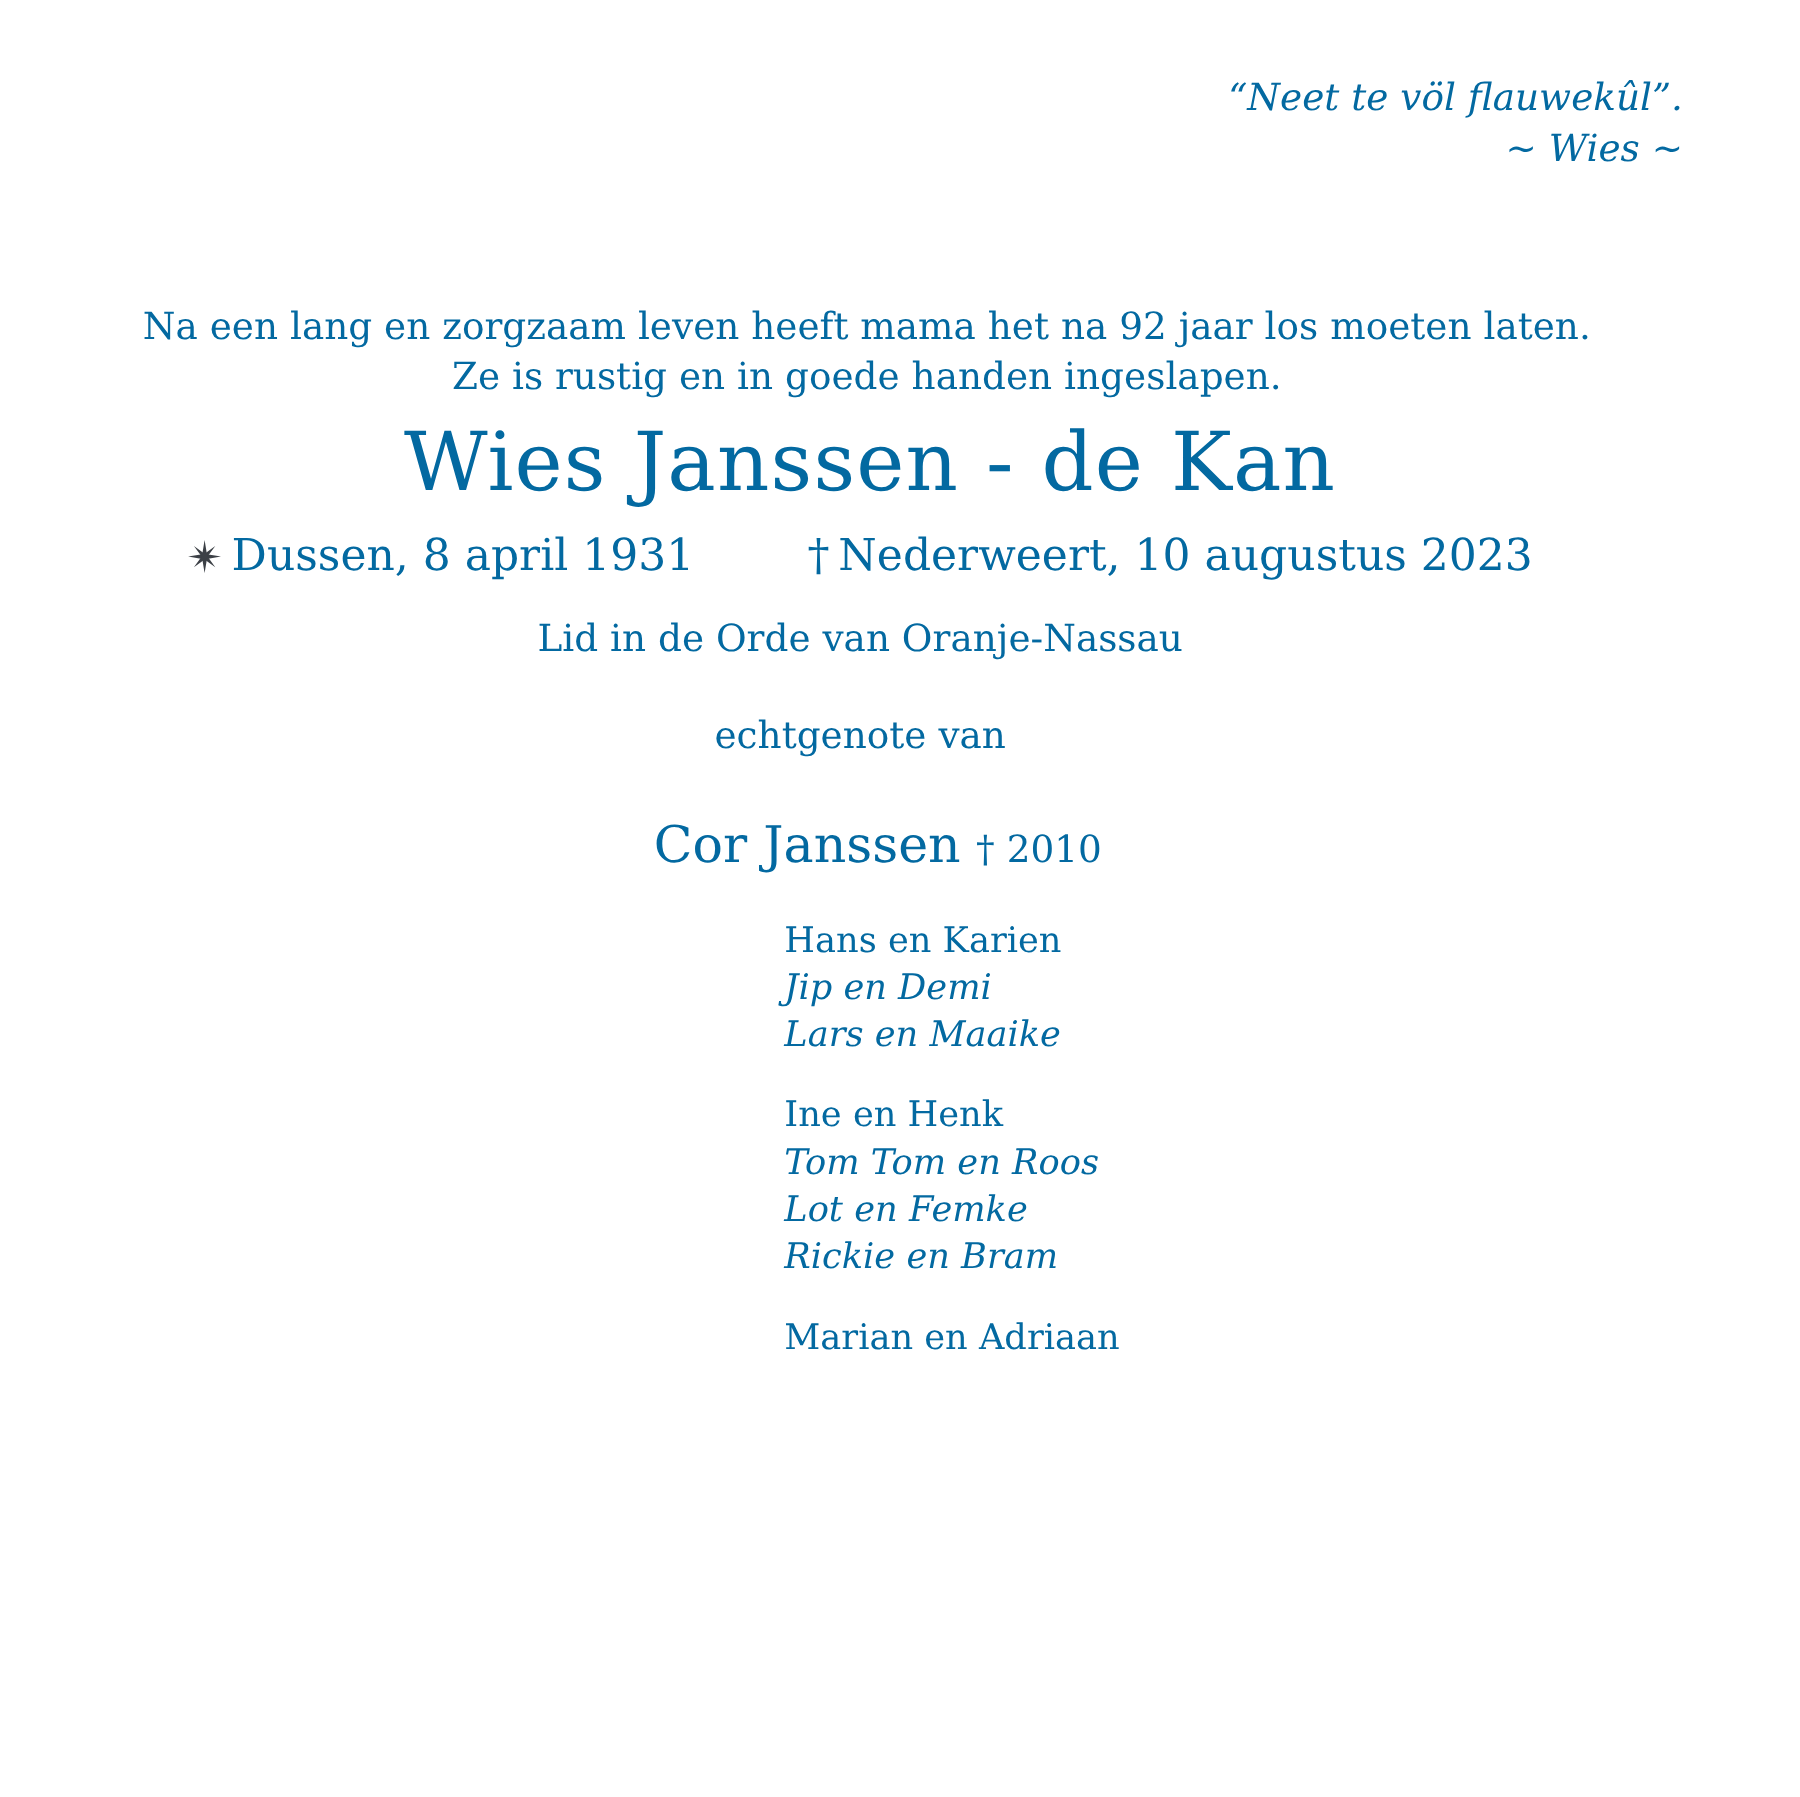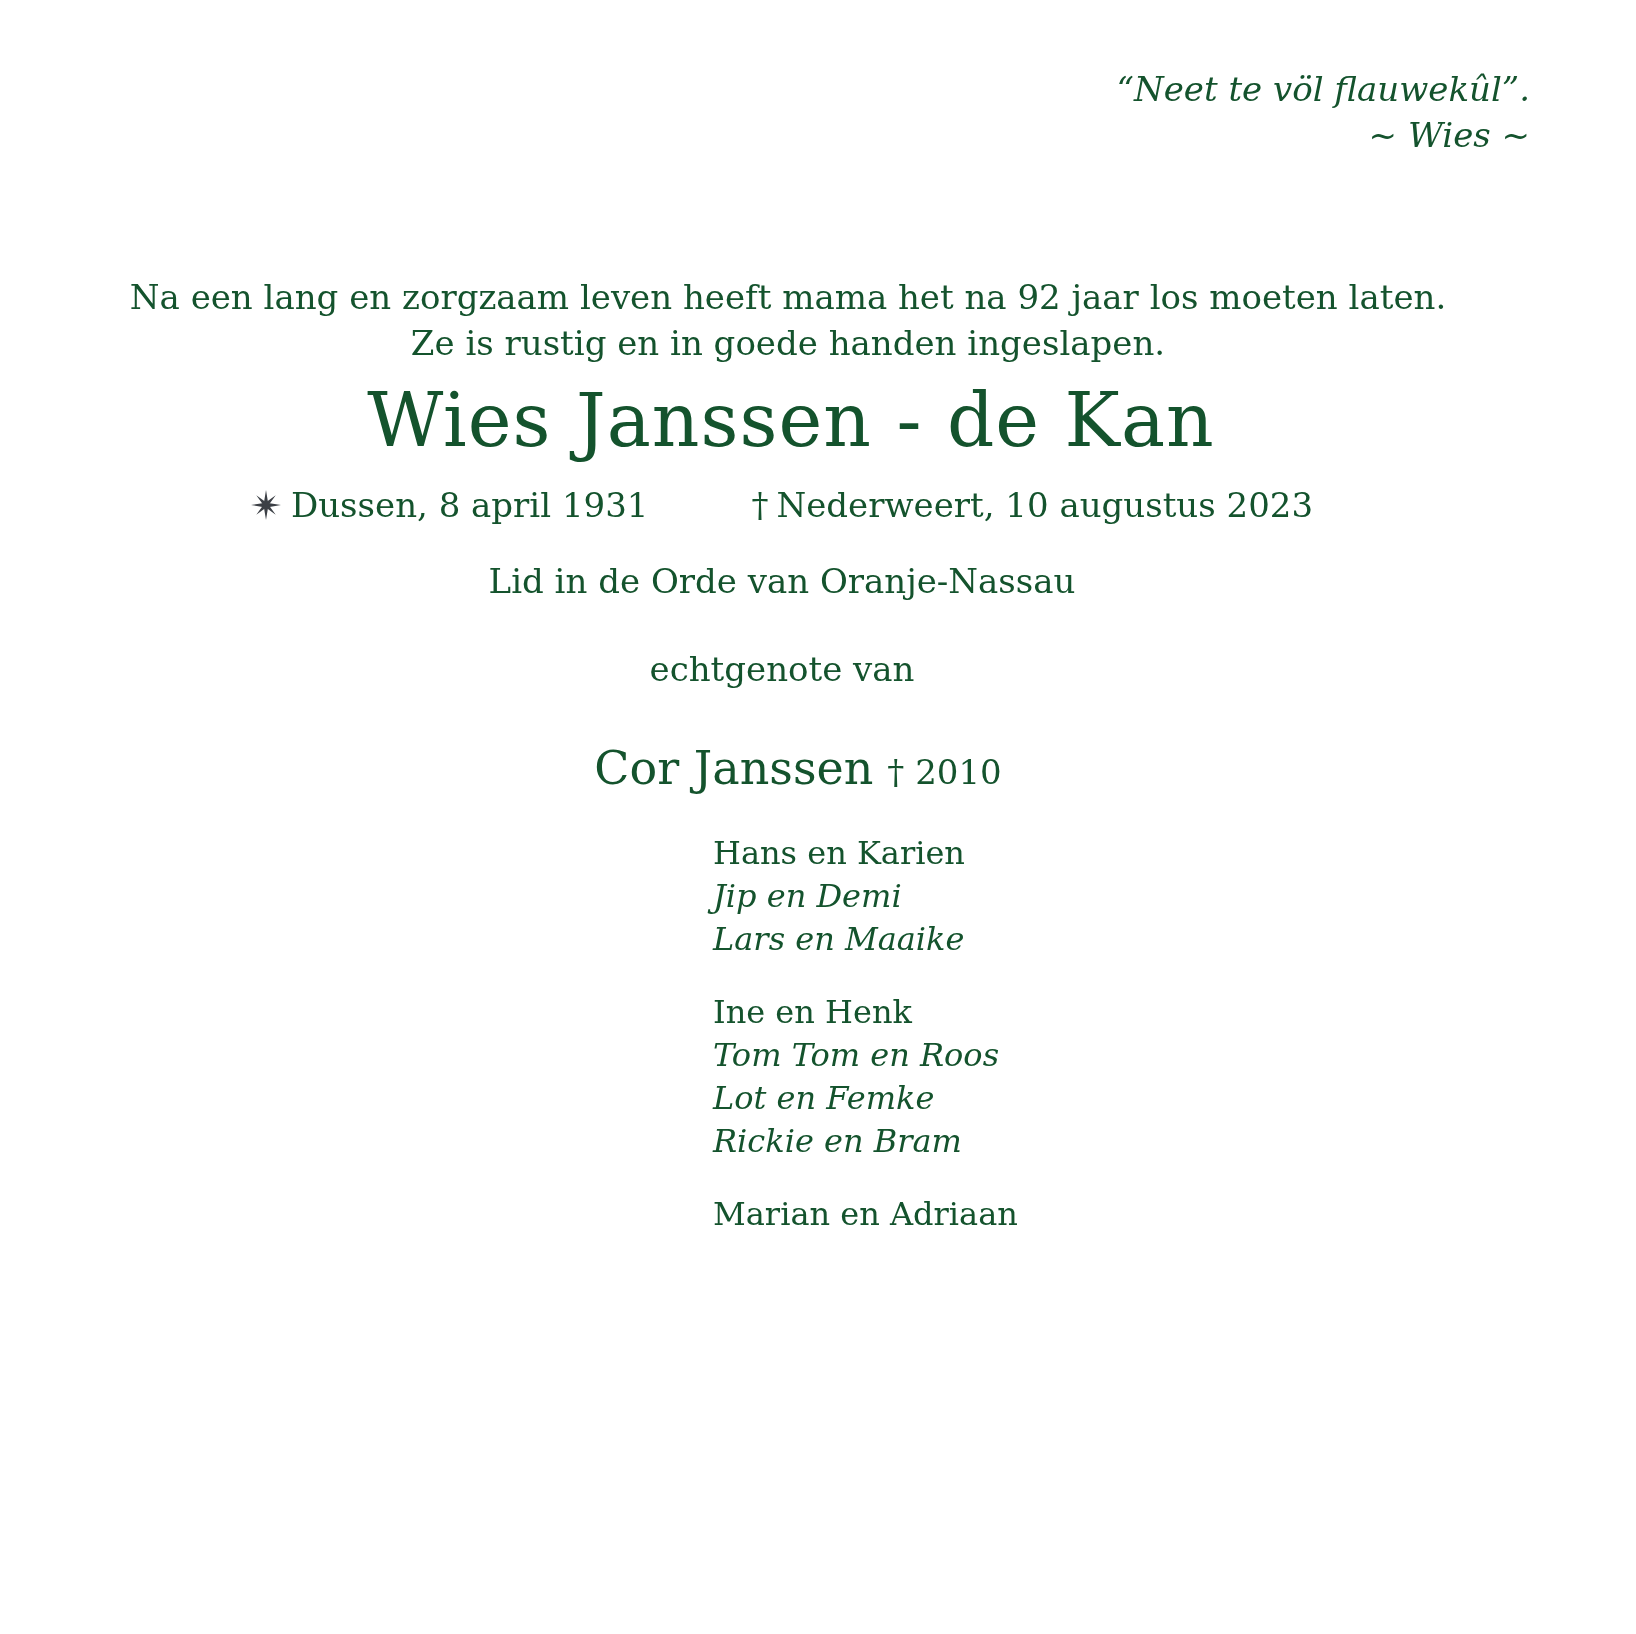--- a/index.html
+++ b/index.html
@@ -6,21 +6,21 @@
   html, body {
     margin: 0;
     padding: 0;
     background: #ffffff;
   }
   .page {
     position: relative;
     width: 1636px;
     height: 1634px;
     background: #ffffff;
-    color: #14532d;
+    color: #0369a1;
     font-family: "DejaVu Serif", "Liberation Serif", serif;
     overflow: hidden;
   }
 
   
   .motto {
     position: absolute;
     top: 66px;
     right: 106px;
     text-align: right;
@@ -45,21 +45,21 @@
     margin: 12px 0 0 0;
     font-weight: normal;
     font-size: 74px;
     line-height: 84px;
     letter-spacing: 1px;
     padding-left: 18px;
   }
 
   .dates {
     margin-top: 20px;
-    font-size: 34px;
+    font-size: 40px;
     line-height: 46px;
     display: flex;
     justify-content: center;
     align-items: baseline;
     gap: 103px;
   }
   .date-item { white-space: nowrap; }
   .star-icon {
     display: inline-block;
     width: 30px;

